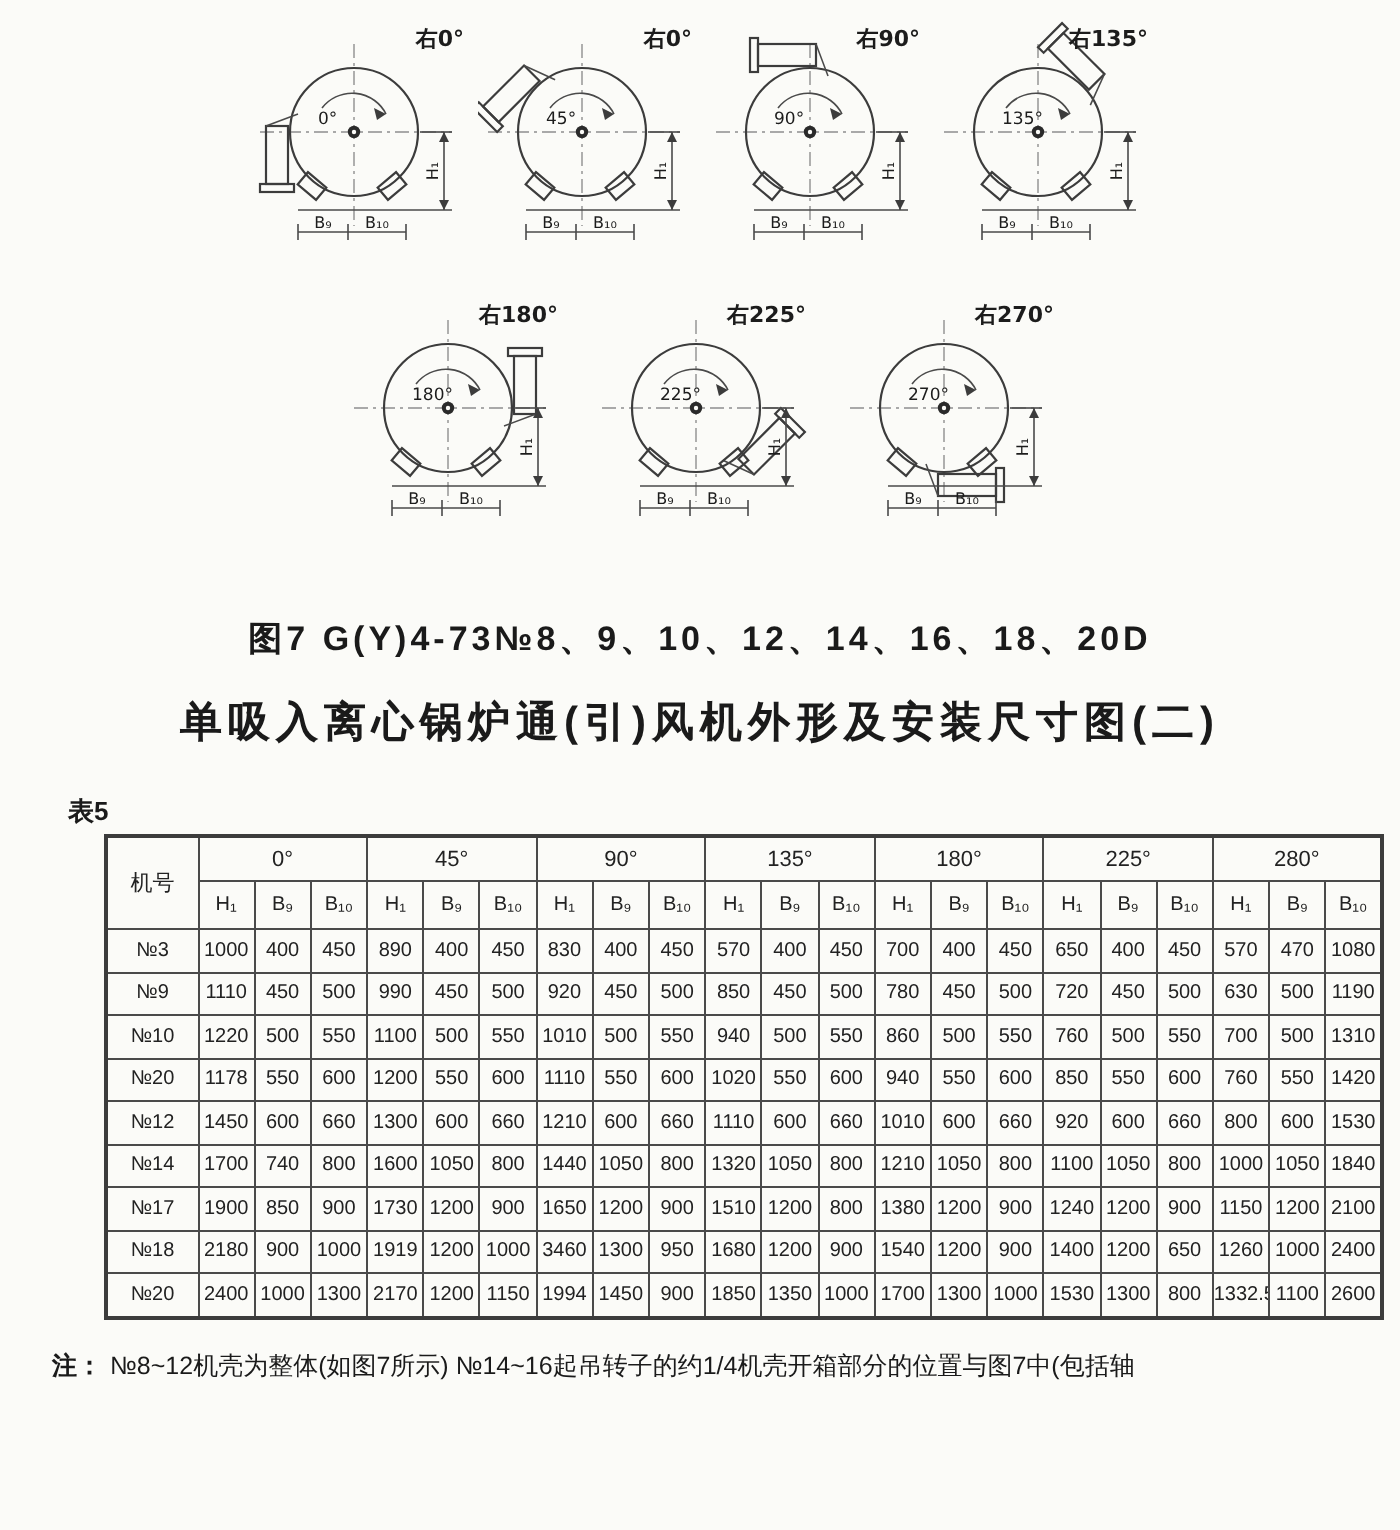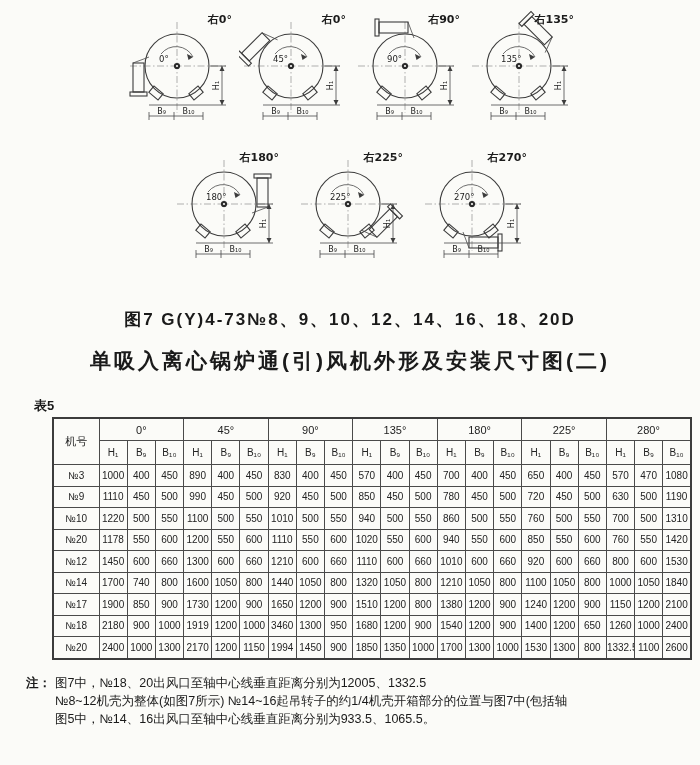--- a/index.html
+++ b/index.html
@@ -564,19 +564,17 @@
           <td>1332.5</td>
           <td>1100</td>
           <td>2600</td>
         </tr>
       </tbody>
   </table>
 
   <div class="notes">
     <span class="note-label">注：</span>
     <div class="note-body">
-      <div>图7中，№18、20出风口至轴中心线垂直距离分别为12005、1332.5</div>
       <div>№8~12机壳为整体(如图7所示) №14~16起吊转子的约1/4机壳开箱部分的位置与图7中(包括轴</div>
-      <div>图5中，№14、16出风口至轴中心线垂直距离分别为933.5、1065.5。</div>
     </div>
   </div>
 
 </div>
 
 </body></html>

